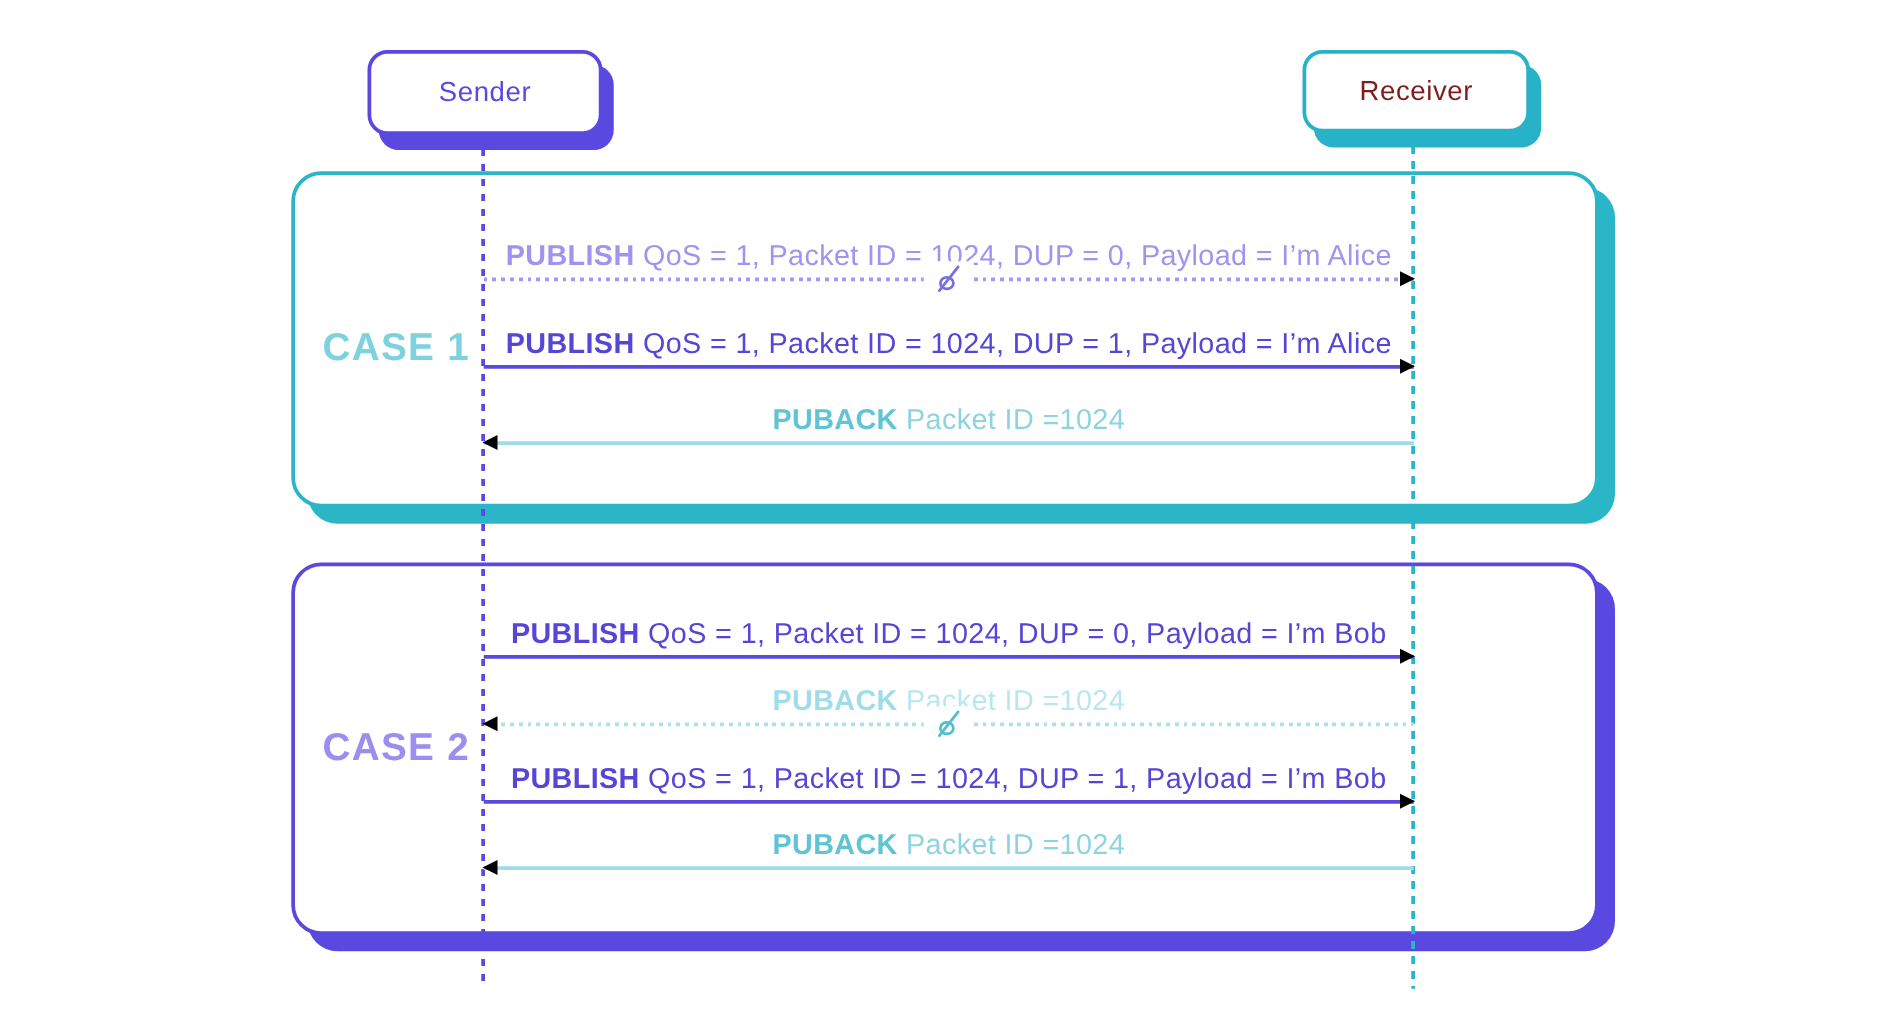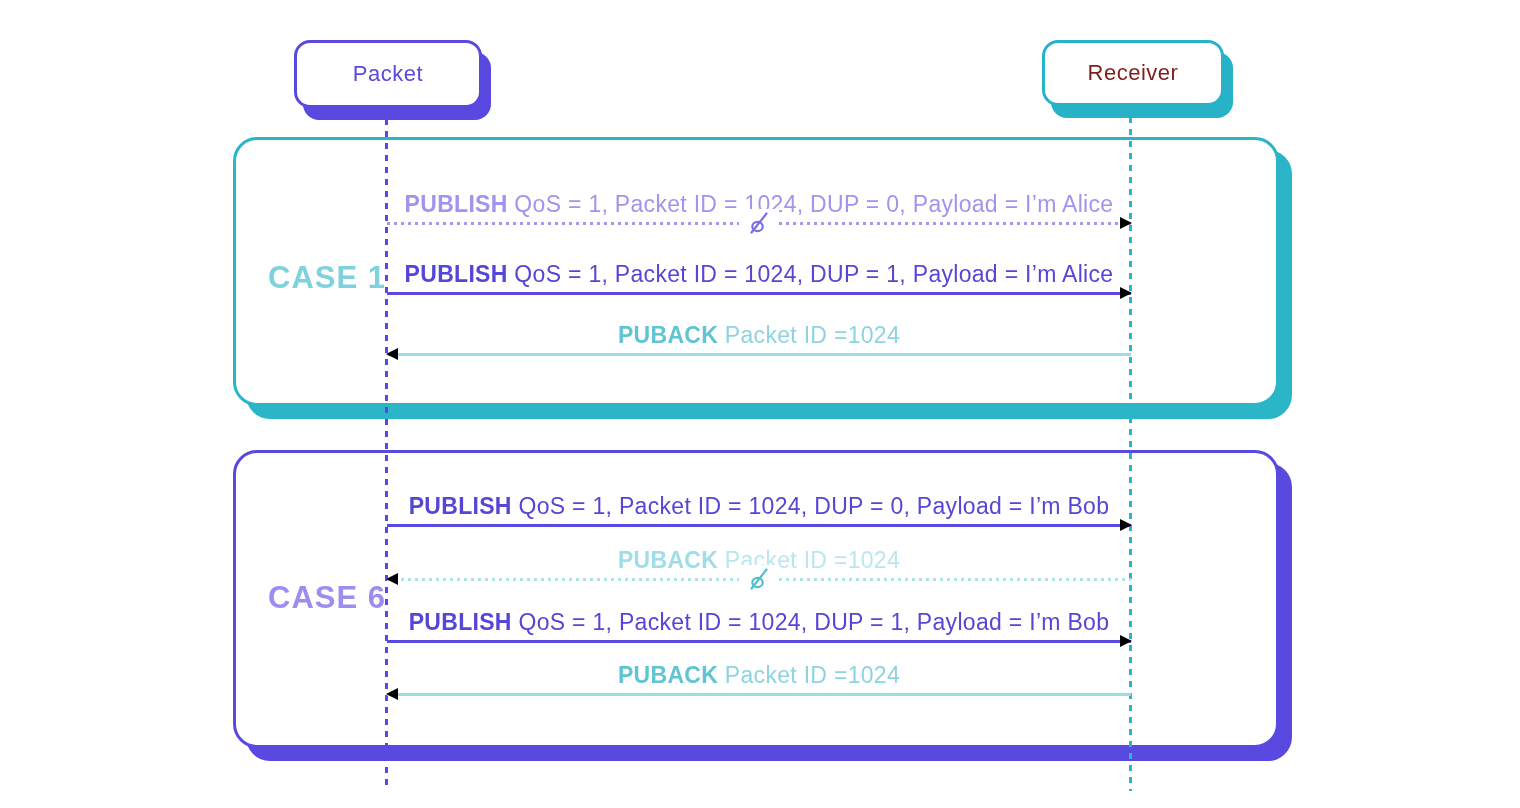--- a/index.html
+++ b/index.html
@@ -36,21 +36,21 @@
 
   
   .case-box {
     position:absolute; left:233px; width:1040px; background:#ffffff;
     border-radius:24px; z-index:1;
   }
   .case-box.case1 { top:137px; height:263px; border:3px solid #2ab6c6; box-shadow:13px 13px 0 #2ab6c6; }
   .case-box.case2 { top:450px; height:292px; border:3px solid #5a49e0; box-shadow:13px 13px 0 #5a49e0; }
 
   .case-label {
-    position:absolute; left:268px; z-index:3;
+    position:absolute; left:258px; z-index:3;
     font-size:31px; font-weight:700; letter-spacing:1px;
   }
   .case-label.case1 { top:260px; color:#7dd2dd; }
   .case-label.case2 { top:580px; color:#9c8df1; }
 
   
   .msg { position:absolute; left:387px; width:744px; z-index:3; }
   .msg-text {
     text-align:center; font-size:23px; line-height:24px;
     letter-spacing:.3px; margin-bottom:6px; white-space:nowrap;
@@ -93,31 +93,31 @@
 </style>
 </head>
 <body>
 
 <div id="canvas">
 
   <div class="lifeline sender"></div>
   <div class="lifeline receiver"></div>
 
   <div class="actor sender">
-    <span>Packet</span>
+    <span>Sender</span>
   </div>
   <div class="actor receiver">
     <span>Receiver</span>
   </div>
 
   <div class="case-box case1"></div>
   <div class="case-box case2"></div>
 
   <div class="case-label case1">CASE 1</div>
-  <div class="case-label case2">CASE 6</div>
+  <div class="case-label case2">CASE 2</div>
 
   <div class="msg m11">
     <div class="msg-text t-purple-faded">
       <b class="kw">PUBLISH</b><span> QoS = 1, Packet ID = 1024, DUP = 0, Payload = I’m Alice</span>
     </div>
     <div class="line l-purple-faded">
       <i class="arrow right a-purple-faded"></i>
       <span class="break">
         <svg width="22" height="26" viewBox="0 0 22 26" fill="none">
           <path d="M3.5 22.5 L18.5 3.5" stroke="#7a6ee8" stroke-width="2.2" stroke-linecap="round"></path>

